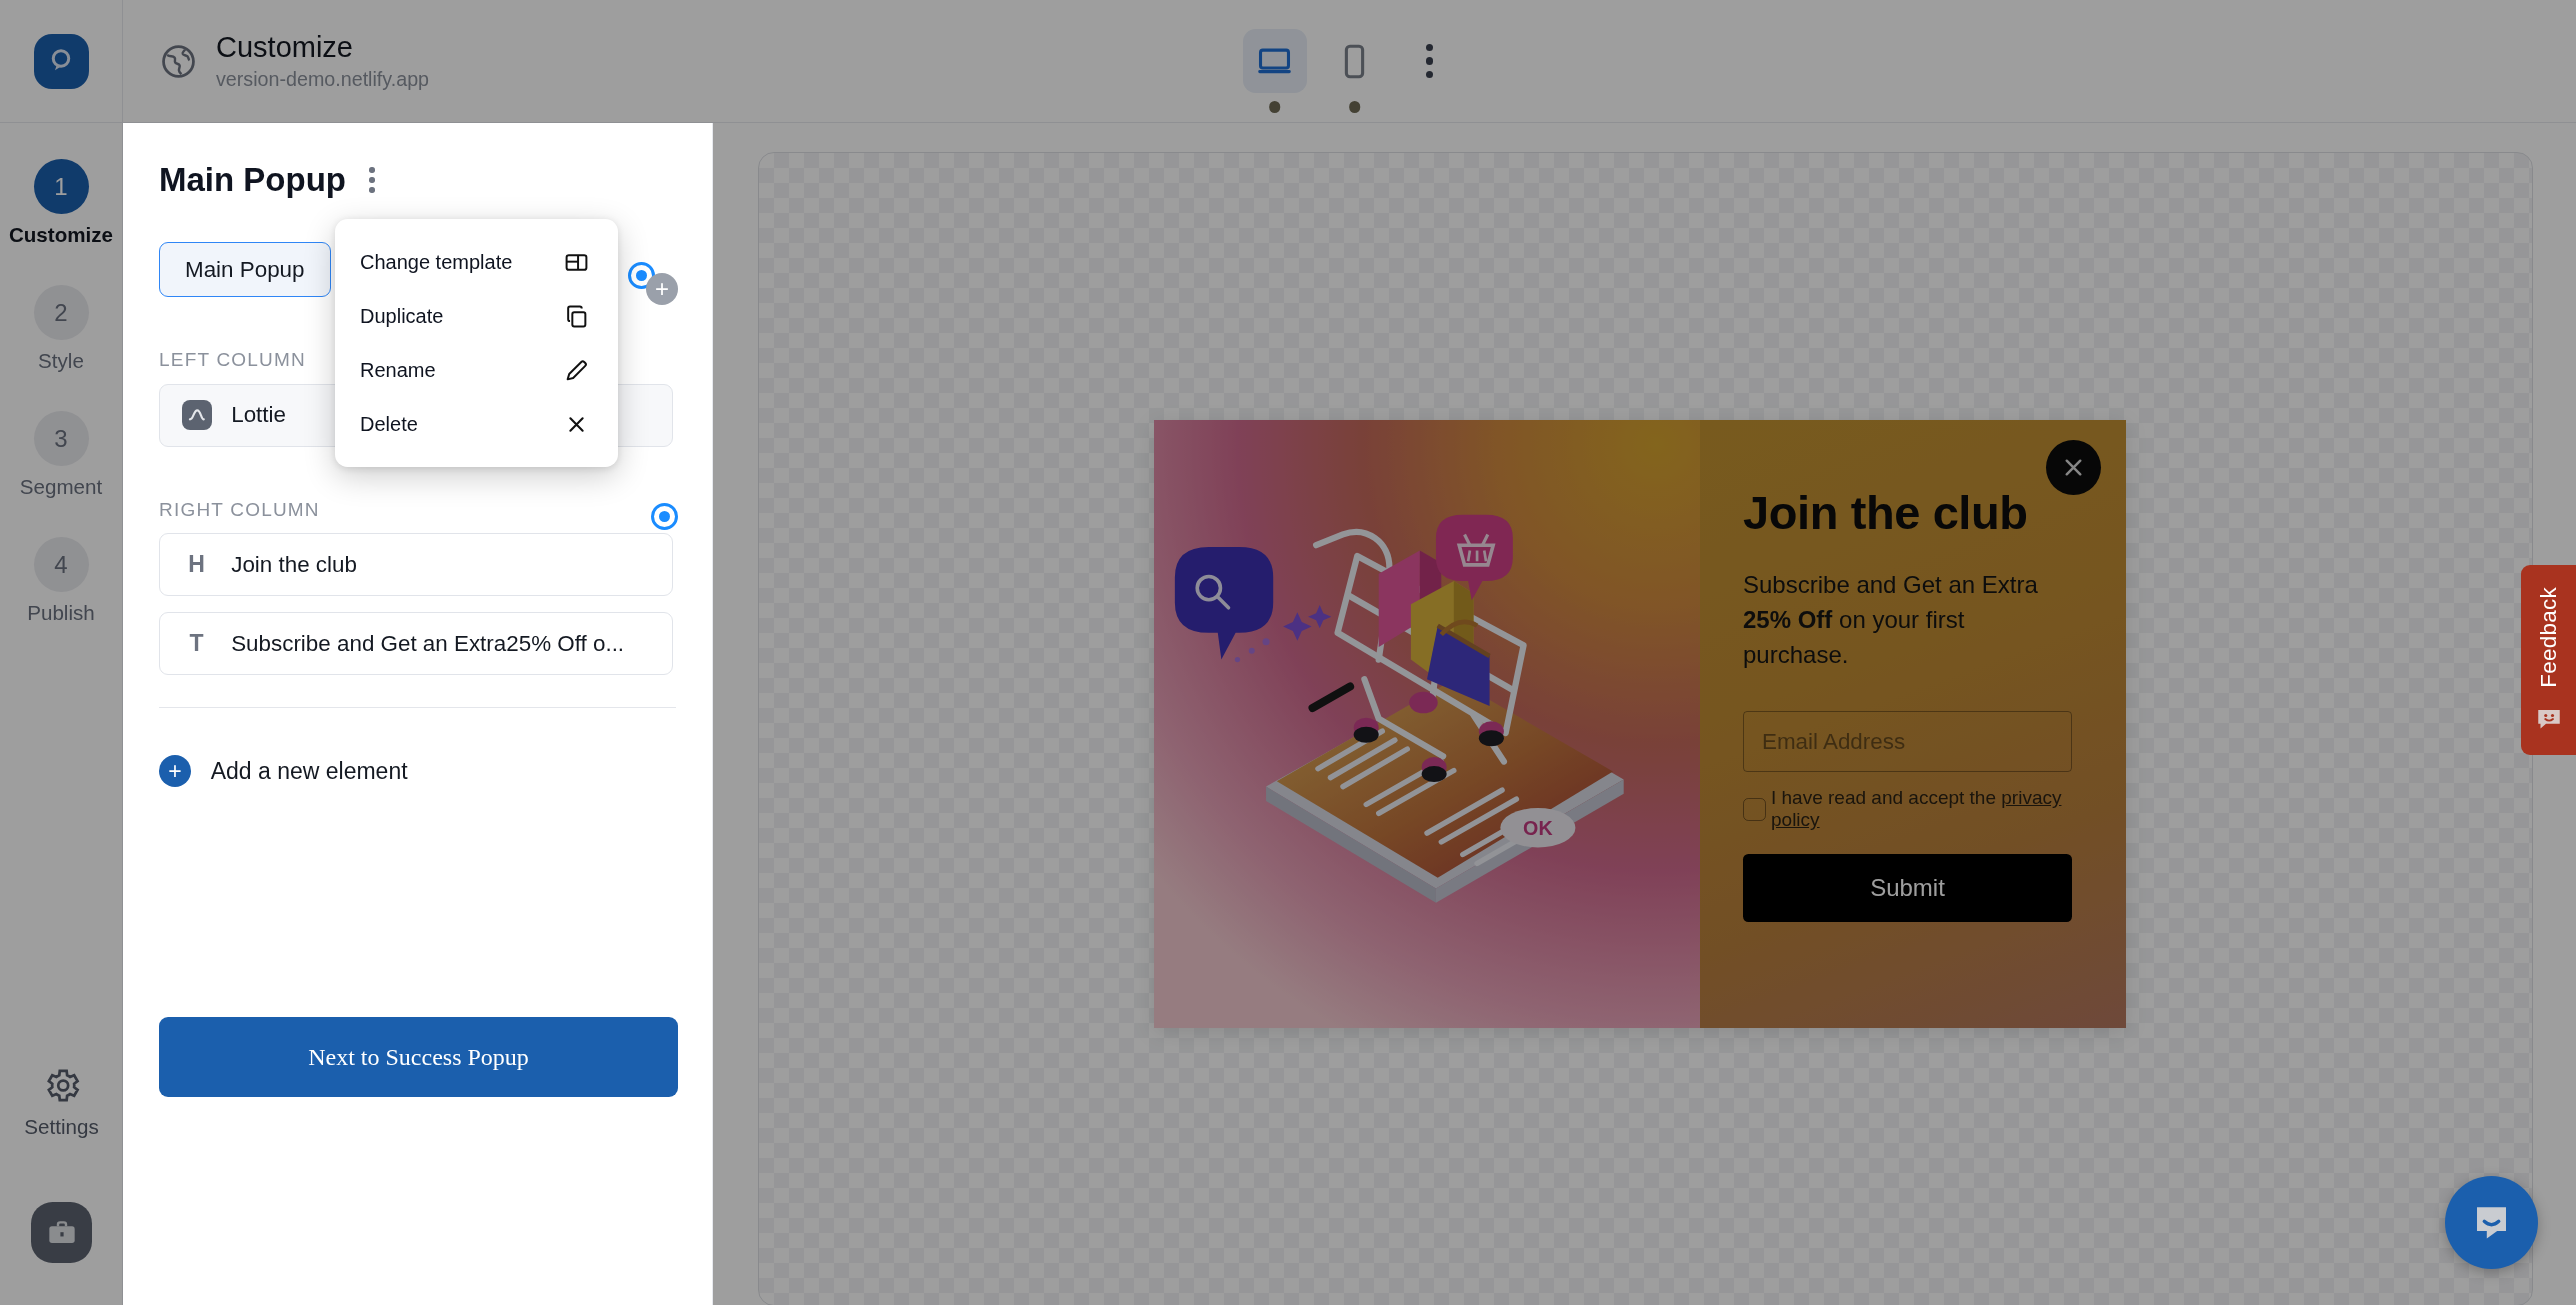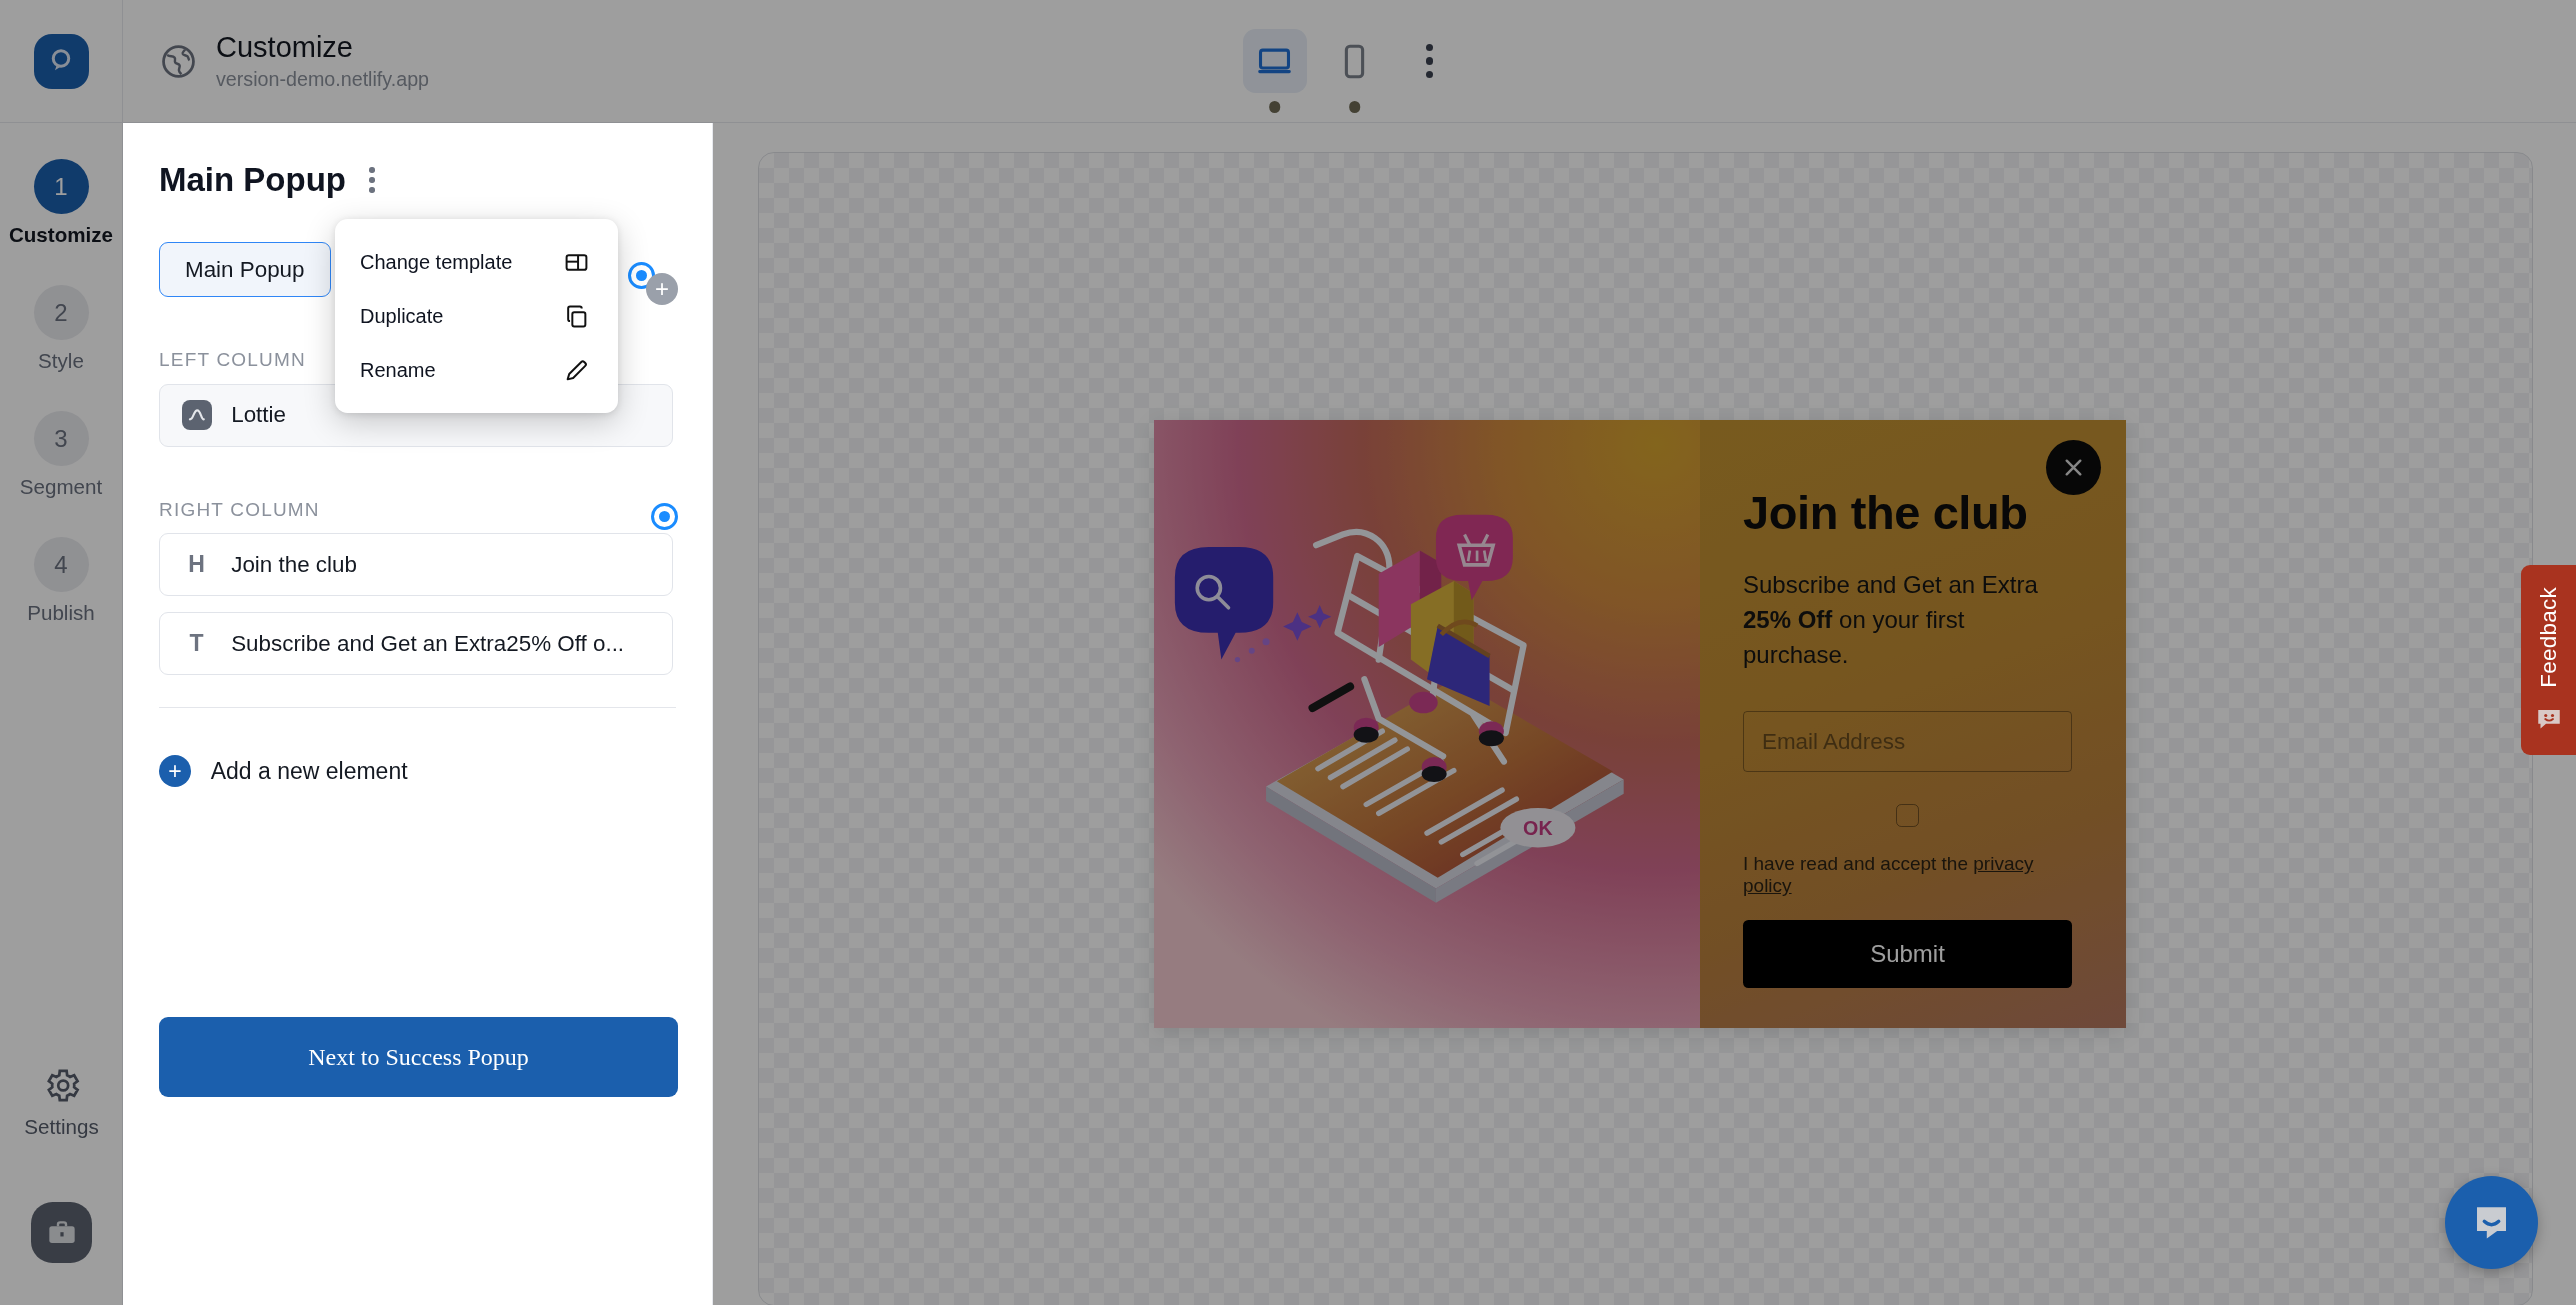--- a/index.html
+++ b/index.html
@@ -150,22 +150,22 @@
   }
   .promo-sub b { font-weight: 800; }
   .promo-input {
     width: 100%; height: 61px; border-radius: 4px;
     border: 0.9px solid rgba(0,0,0,.35); background: transparent;
     padding: 0 18px; font-size: 22.4px; color: #3a2f22;
     font-family: Liberation Sans, sans-serif;
   }
   .promo-input::placeholder { color: rgba(30,22,10,.55); }
   .promo-check-row {
-    display: flex; align-items: center; gap: 26px;
-    margin-top: 32px; font-size: 19px; color: #2b2215; flex-direction: column;
+    display: flex; align-items: center; gap: 5px;
+    margin-top: 15px; font-size: 19px; color: #2b2215;
   }
   .promo-check {
     width: 23px; height: 23px; border-radius: 5.4px;
     border: 0.9px solid rgba(0,0,0,.4); background: transparent;
     flex: none; cursor: pointer;
   }
   .promo-link { text-decoration: underline; color: #2b2215; cursor: pointer; }
   .promo-submit {
     margin-top: 23px; width: 100%; height: 68px; border: none;
     background: #000000; color: #ffffff; font-size: 24px; border-radius: 5.4px;
@@ -587,16 +587,24 @@
       </div>
     </div>
     <div class="ctx-item">
       <div class="ctx-label">Rename</div>
       <div class="ctx-ico">
         <svg width="25" height="25" viewBox="0 0 24 24">
           <path d="M3.5 20.5 L5 15.4 L16.6 3.8 a2 2 0 0 1 2.8 0 l1 1 a2 2 0 0 1 0 2.8 L8.8 19.2 Z" fill="none" stroke="#111" stroke-width="1.9" stroke-linejoin="round"></path>
         </svg>
       </div>
     </div>
+    <div class="ctx-item">
+      <div class="ctx-label">Delete</div>
+      <div class="ctx-ico">
+        <svg width="23" height="23" viewBox="0 0 24 24">
+          <path d="M5.6 5.6 L18.4 18.4 M18.4 5.6 L5.6 18.4" stroke="#111" stroke-width="2.2" stroke-linecap="round"></path>
+        </svg>
+      </div>
+    </div>
   </div>
 
 </div>
 
 
 </body></html>

